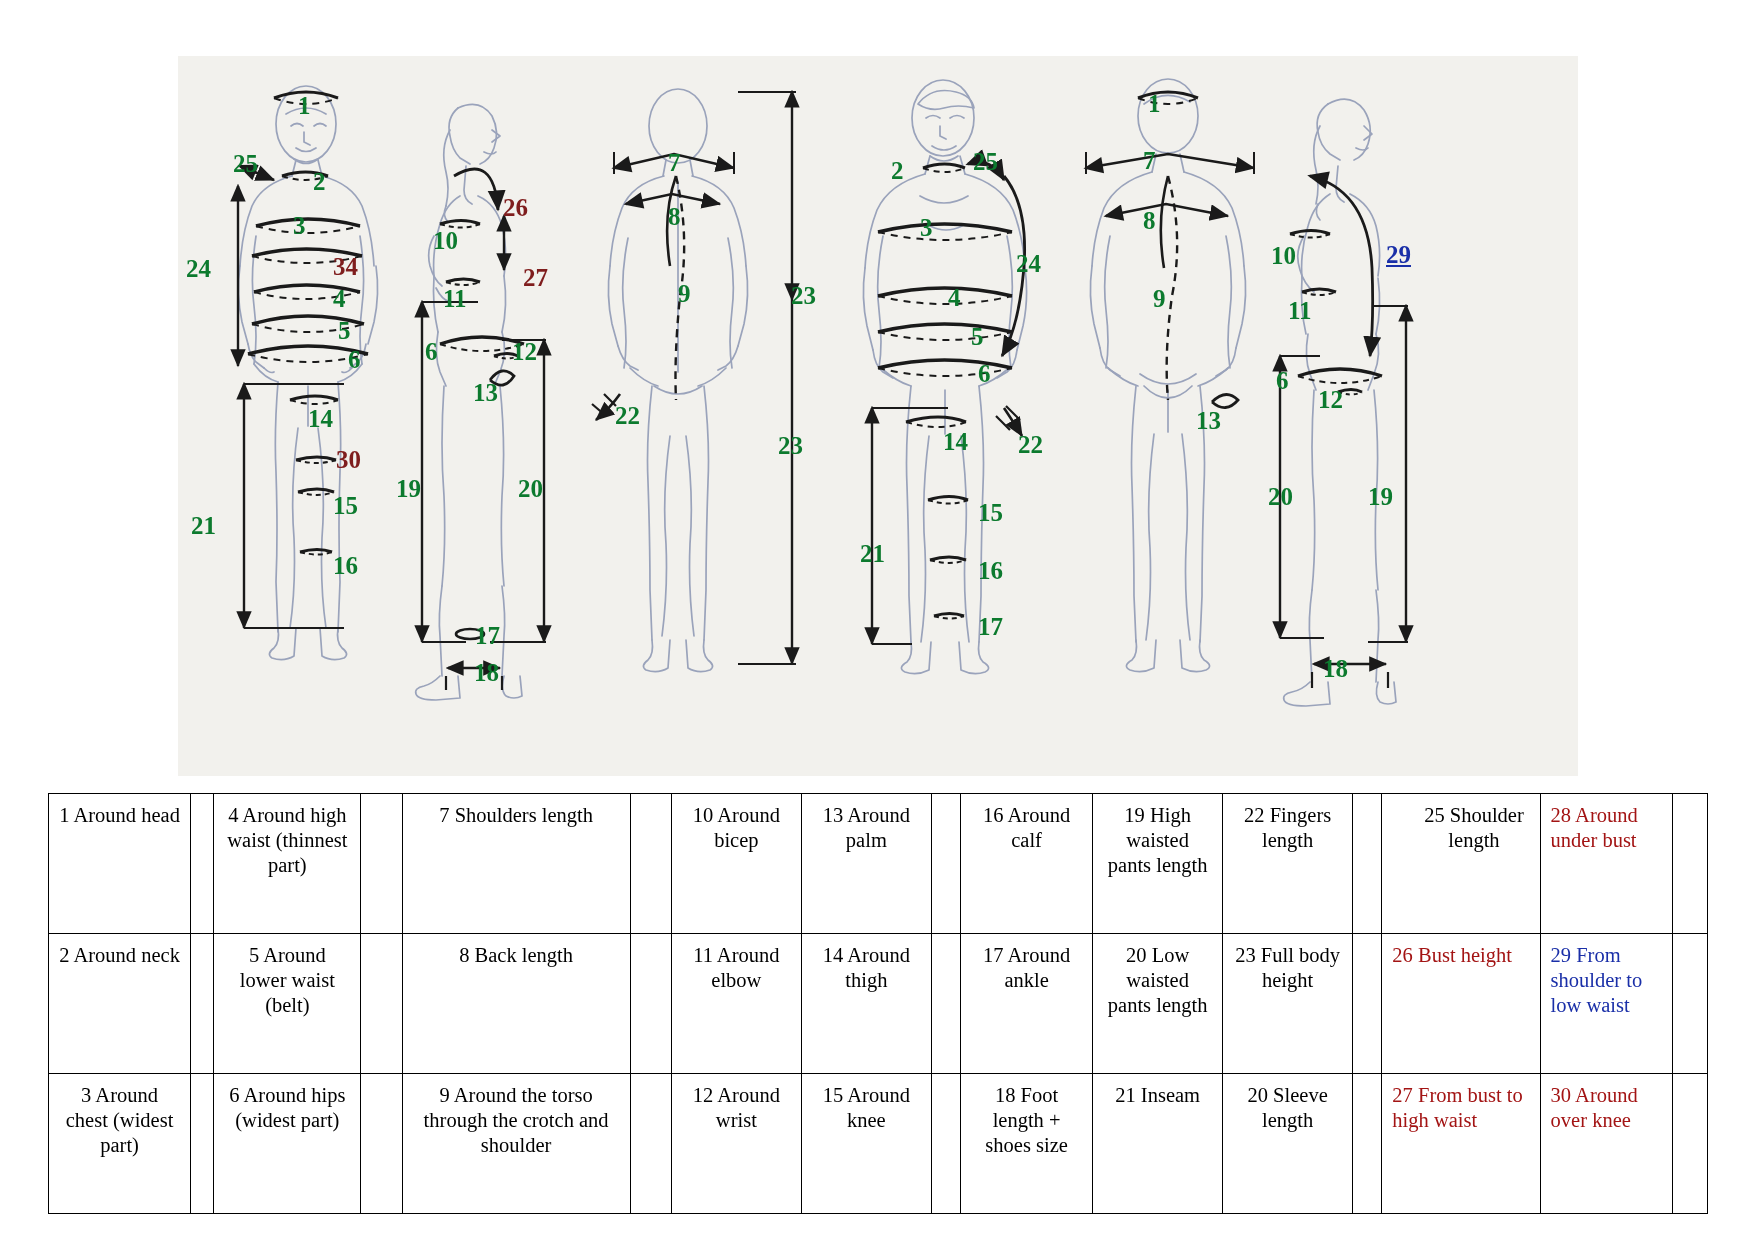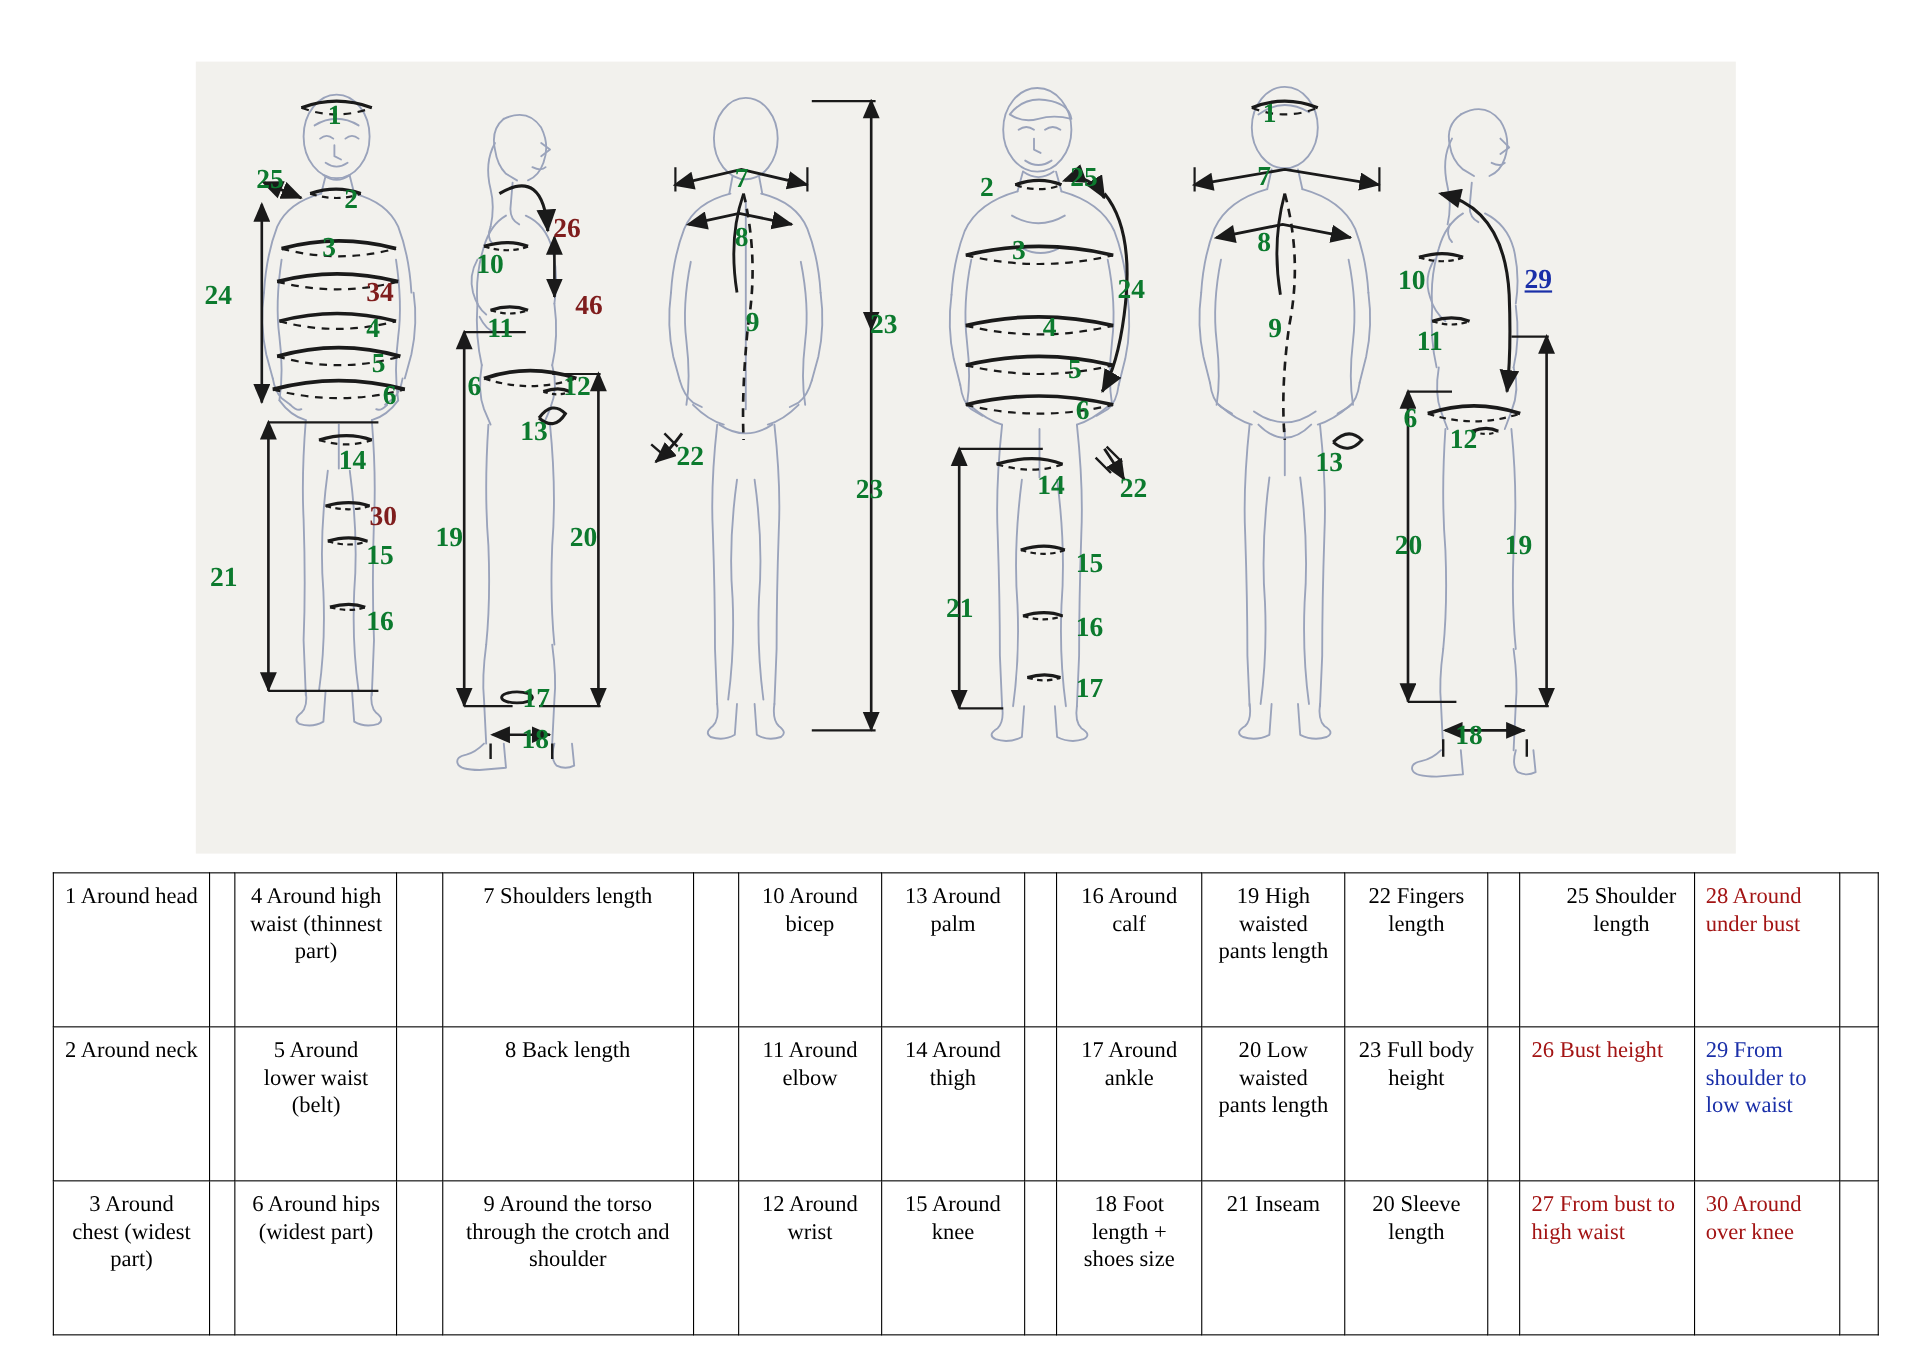--- a/index.html
+++ b/index.html
@@ -354,27 +354,27 @@
       <div class="fig-label lbl-green" style="left: 120px; top: 37px;">1</div>
       <div class="fig-label lbl-green" style="left: 55px; top: 95px;">25</div>
       <div class="fig-label lbl-green" style="left: 135px; top: 113px;">2</div>
       <div class="fig-label lbl-green" style="left: 115px; top: 157px;">3</div>
       <div class="fig-label lbl-red" style="left: 155px; top: 198px;">34</div>
       <div class="fig-label lbl-green" style="left: 8px; top: 200px;">24</div>
       <div class="fig-label lbl-green" style="left: 155px; top: 230px;">4</div>
       <div class="fig-label lbl-green" style="left: 160px; top: 262px;">5</div>
       <div class="fig-label lbl-green" style="left: 170px; top: 291px;">6</div>
       <div class="fig-label lbl-green" style="left: 130px; top: 350px;">14</div>
-      <div class="fig-label lbl-red" style="left: 158px; top: 401px;">30</div>
+      <div class="fig-label lbl-red" style="left: 158px; top: 391px;">30</div>
       <div class="fig-label lbl-green" style="left: 155px; top: 437px;">15</div>
       <div class="fig-label lbl-green" style="left: 155px; top: 497px;">16</div>
       <div class="fig-label lbl-green" style="left: 13px; top: 457px;">21</div>
       <div class="fig-label lbl-red" style="left: 325px; top: 139px;">26</div>
       <div class="fig-label lbl-green" style="left: 255px; top: 172px;">10</div>
-      <div class="fig-label lbl-red" style="left: 345px; top: 209px;">46</div>
+      <div class="fig-label lbl-red" style="left: 345px; top: 209px;">27</div>
       <div class="fig-label lbl-green" style="left: 265px; top: 230px;">11</div>
       <div class="fig-label lbl-green" style="left: 247px; top: 283px;">6</div>
       <div class="fig-label lbl-green" style="left: 334px; top: 283px;">12</div>
       <div class="fig-label lbl-green" style="left: 295px; top: 324px;">13</div>
       <div class="fig-label lbl-green" style="left: 218px; top: 420px;">19</div>
       <div class="fig-label lbl-green" style="left: 340px; top: 420px;">20</div>
       <div class="fig-label lbl-green" style="left: 297px; top: 567px;">17</div>
       <div class="fig-label lbl-green" style="left: 296px; top: 604px;">18</div>
       <div class="fig-label lbl-green" style="left: 490px; top: 94px;">7</div>
       <div class="fig-label lbl-green" style="left: 490px; top: 148px;">8</div>

